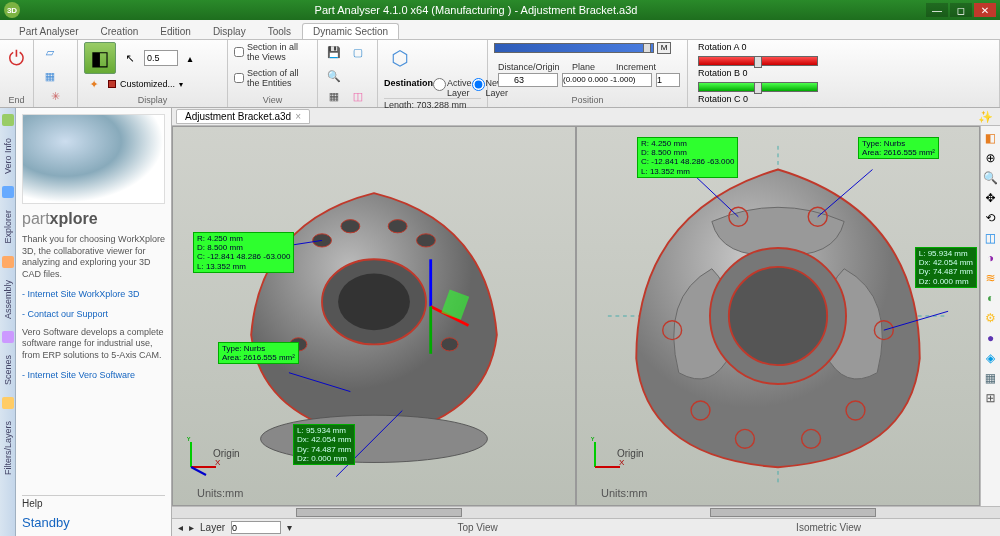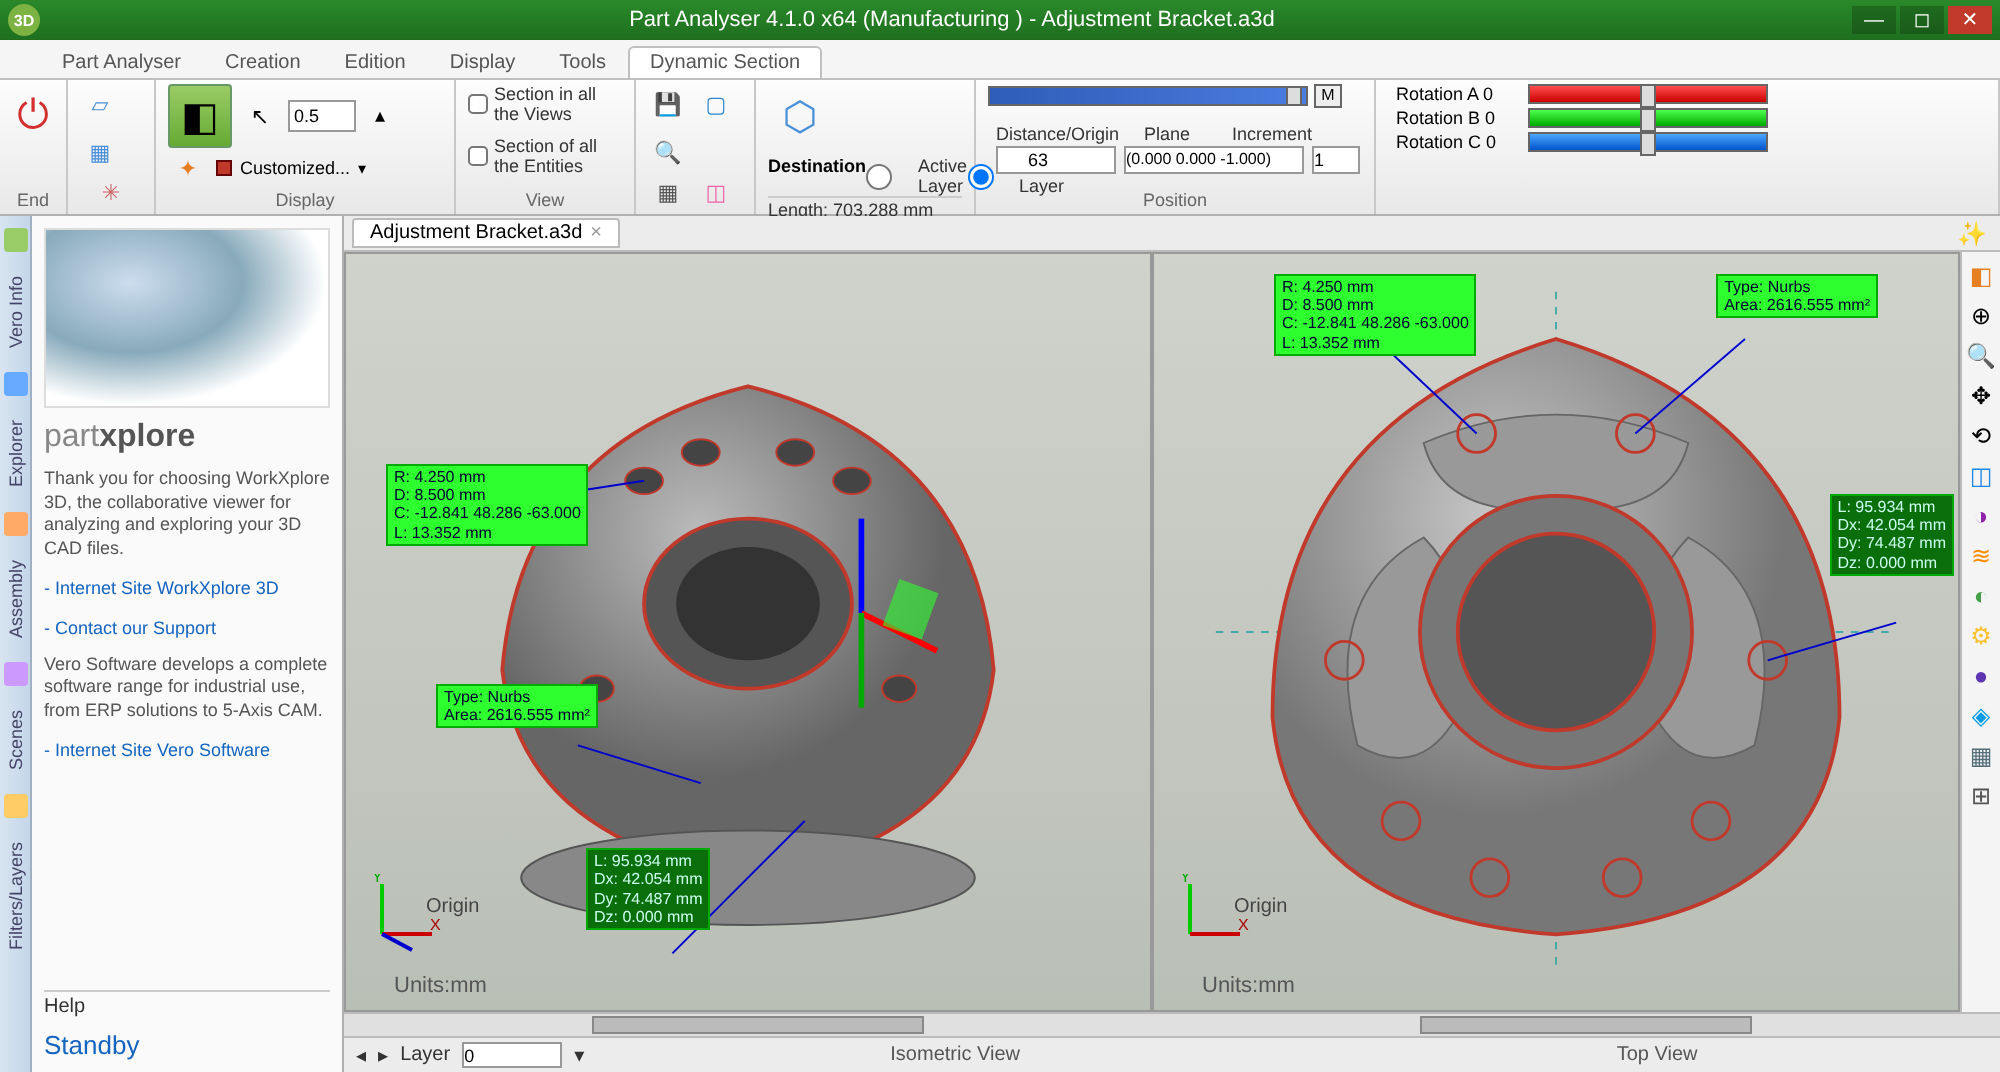--- a/index.html
+++ b/index.html
@@ -7,45 +7,45 @@
 
 
 .titlebar { height: 20px; background: linear-gradient(#2a8a2a, #1e6e1e); color: #fff; display: flex; align-items: center; padding: 0 4px; position: relative; }
 .titlebar .logo { width: 16px; height: 16px; background: #7cb342; border-radius: 50%; margin-right: 6px; font-size: 8px; display: flex; align-items: center; justify-content: center; color: #fff; font-weight: bold; }
 .titlebar .title { flex: 1; text-align: center; font-size: 11px; }
 .titlebar .winbtns { display: flex; gap: 2px; }
 .titlebar .winbtn { width: 22px; height: 14px; background: rgba(0,0,0,0.2); display: flex; align-items: center; justify-content: center; cursor: pointer; font-size: 10px; }
 .titlebar .winbtn.close { background: #c0392b; }
 
 
-.tabstrip { height: 20px; background: #f5f5f5; display: flex; align-items: flex-end; padding-left: 20px; border-bottom: 1px solid #c0c0c0; }
+.tabstrip { height: 20px; background: #f5f5f5; display: flex; align-items: flex-end; padding-left: 8px; border-bottom: 1px solid #c0c0c0; }
 .tabstrip .tab { padding: 2px 10px; font-size: 10px; color: #555; cursor: pointer; border: 1px solid transparent; border-bottom: none; }
 .tabstrip .tab.active { background: #fff; border-color: #c0c0c0; border-radius: 3px 3px 0 0; }
 
 
 .ribbon { height: 68px; background: linear-gradient(#fdfdfd, #e8e8e8); border-bottom: 1px solid #b0b0b0; display: flex; }
 .rgroup { border-right: 1px solid #c8c8c8; padding: 2px 6px; display: flex; flex-direction: column; justify-content: space-between; align-items: center; }
 .rgroup .row { display: flex; align-items: center; gap: 4px; flex-wrap: wrap; }
 .rgroup .label { font-size: 9px; color: #666; text-align: center; margin-top: 1px; }
 .ricon { width: 20px; height: 20px; display: flex; align-items: center; justify-content: center; cursor: pointer; border-radius: 2px; }
 .ricon.big { width: 32px; height: 32px; font-size: 20px; }
 .ricon.small { width: 16px; height: 16px; font-size: 10px; }
 .numbox { width: 34px; height: 16px; border: 1px solid #999; background: #fff; font-size: 9px; padding: 0 2px; }
 .chk { display: flex; align-items: center; gap: 3px; font-size: 9px; color: #333; }
 .chk input { width: 10px; height: 10px; }
-.radio { display: flex; align-items: center; gap: 13px; font-size: 9px; color: #333; }
+.radio { display: flex; align-items: flex-start; gap: 1px; font-size: 9px; color: #333; }
 .destbox { font-size: 9px; color: #333; border-top:1px solid #ccc; padding-top:1px; }
 .posgroup { display: flex; flex-direction: column; gap: 1px; font-size: 9px; padding: 0 4px; }
 .posrow { display: flex; align-items: center; gap: 4px; }
 .posrow .pl { width: 70px; color: #333; }
 .posrow input { width: 38px; height: 14px; border: 1px solid #999; font-size: 9px; }
 .slider { height: 10px; width: 160px; background: linear-gradient(90deg,#2e5cb8,#4a7de0); border: 1px solid #666; position: relative; }
 .slider .knob { position: absolute; right: 2px; top: -1px; width: 8px; height: 10px; background: #ddd; border: 1px solid #666; }
 .rotgroup { display: flex; flex-direction: column; gap: 2px; padding: 0 4px; }
-.rotrow { display: flex; align-items: flex-start; gap: 4px; font-size: 9px; }
+.rotrow { display: flex; align-items: flex-start; gap: 4px; font-size: 9px; flex-direction: column; }
 .rotbar { width: 120px; height: 10px; border: 1px solid #666; position: relative; }
 .rotbar::after { content:""; position:absolute; left:50%; top:-1px; width:6px; height:10px; background:#ddd; border:1px solid #666; transform:translateX(-50%); }
 .rotbar.red { background: linear-gradient(#ff4d4d,#cc0000); }
 .rotbar.green { background: linear-gradient(#4dff4d,#00aa00); }
 .rotbar.blue { background: linear-gradient(#4da6ff,#0055cc); }
 
 
 .main { display: flex; height: 428px; }
 .leftcol { width: 16px; background: linear-gradient(90deg,#d8e4f0,#c4d6ea); border-right:1px solid #a0b0c0; display:flex; flex-direction:column; align-items:center; gap:8px; padding-top:6px; }
 .leftcol .vtab { writing-mode: vertical-rl; transform: rotate(180deg); font-size:9px; color:#446; cursor:pointer; padding:4px 0; }
@@ -390,17 +390,17 @@
     </div>
 
     <div class="statusbar">
       <div class="sb-left">
         <span>◂</span>
         <span>▸</span>
         <span>Layer</span>
         <input value="0" style="">
         <span>▾</span>
       </div>
+      <div class="vs">Top View</div>
       <div class="vs">Isometric View</div>
-      <div class="vs">Top View</div>
     </div>
   </div>
 </div>
 
 </body></html>

